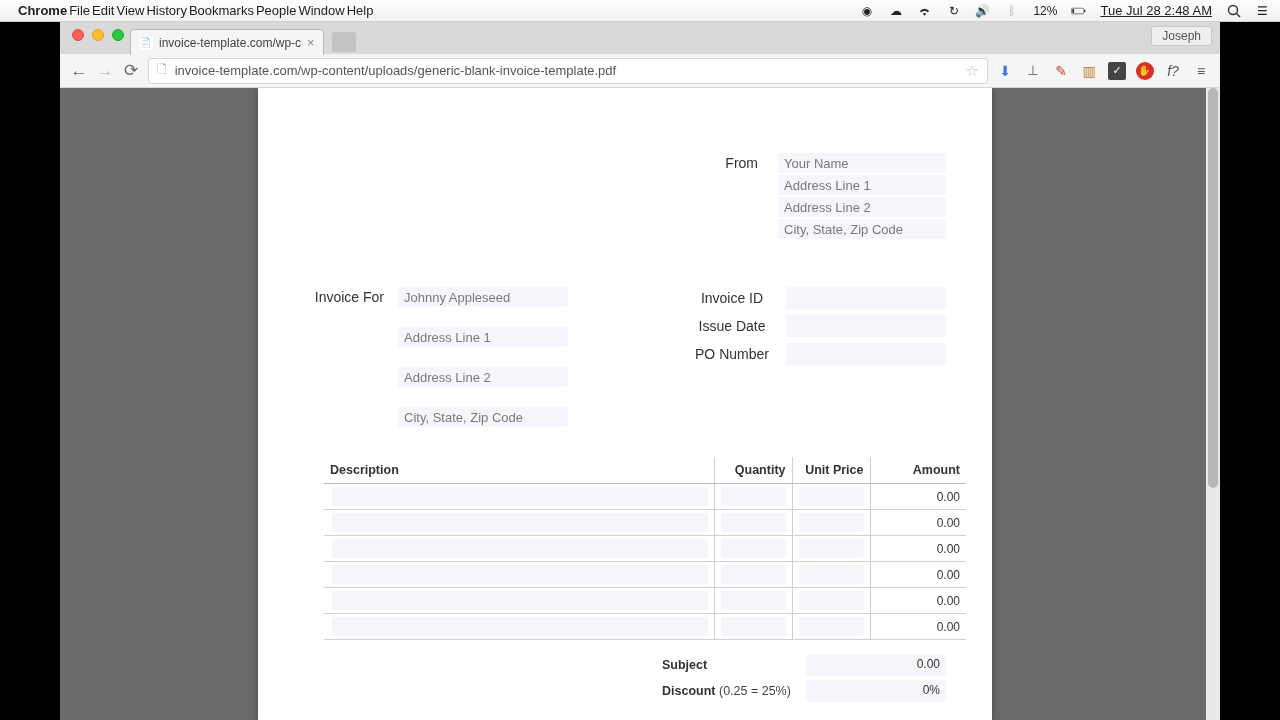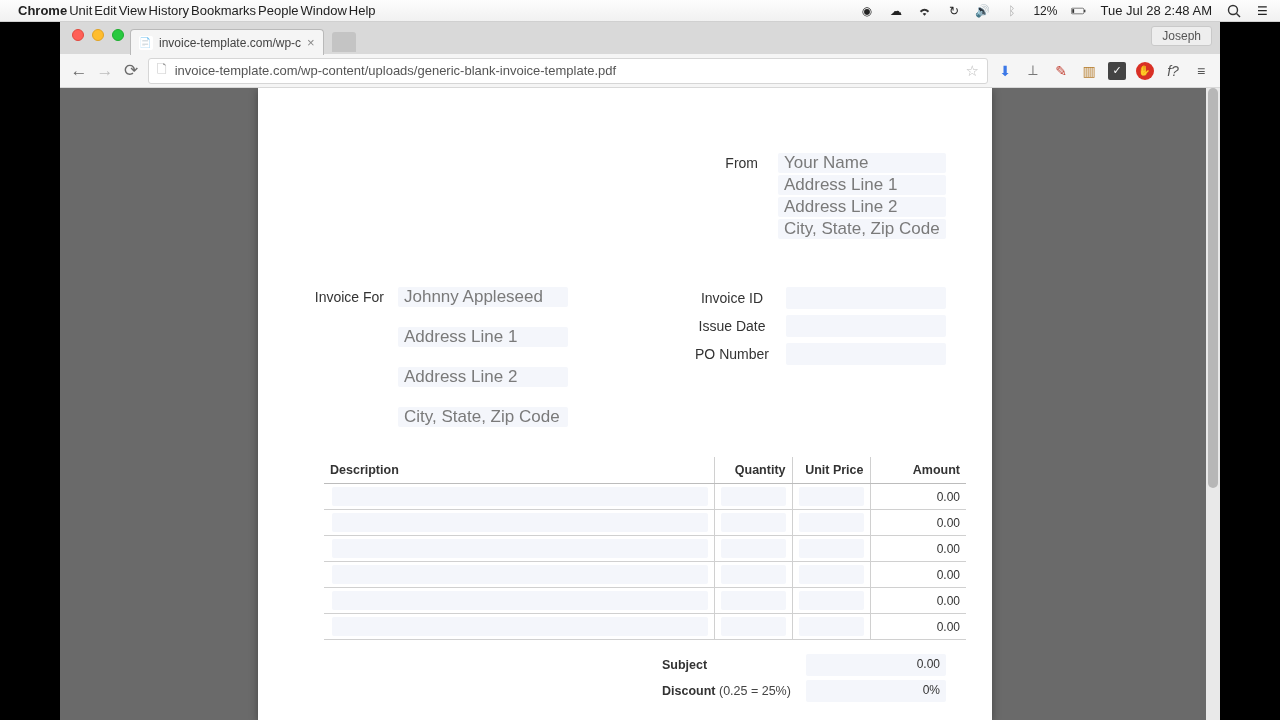--- a/index.html
+++ b/index.html
@@ -13,21 +13,21 @@
     border-bottom: 1px solid #d0d0d0;
     display: flex; align-items: center;
     font-size: 13px; color: #222;
     padding: 0 10px 0 12px;
     z-index: 100;
   }
   .mac-menubar .left { display: flex; align-items: center; gap: 2px; }
   .mac-menubar .left .app-name { font-weight: 600; }
   .mac-menubar .apple { font-size: 15px; margin-right: 4px; }
   .mac-menubar .right { margin-left: auto; display: flex; align-items: center; gap: 14px; font-size: 12px; }
-  .mac-menubar .right .clock { font-size: 13px; }
+  .mac-menubar .right .clock { font-size: 13px; text-decoration: underline; }
   .mac-menubar .right .batt-text { font-size: 12px; }
   .mac-menubar .icon { width: 15px; display: inline-flex; justify-content: center; }
 
   
   .letterbox-left, .letterbox-right {
     position: absolute; top: 22px; bottom: 0; width: 60px; background: #000; z-index: 50;
   }
   .letterbox-left { left: 0; }
   .letterbox-right { right: 0; }
 
@@ -103,21 +103,21 @@
     position: absolute; top: 0; left: 198px;
     width: 734px; height: 100%;
     background: #fff;
     box-shadow: 0 2px 8px rgba(0,0,0,0.35);
     padding: 45px 46px 0 46px;
     font-family: Helvetica, Arial, sans-serif;
     color: #333;
   }
   .inv-label { text-align: right; font-size: 14px; color: #333; }
   .inv-field {
-    background: #f4f6fb; height: 20px; font-size: 17px; color: #7a7a7a;
+    background: #f4f6fb; height: 20px; font-size: 13px; color: #7a7a7a;
     padding: 2px 6px; display: flex; align-items: center;
     border-radius: 2px;
   }
   .blk-from { display: flex; justify-content: flex-end; gap: 20px; margin-top: 20px; }
   .blk-from .inv-label { width: 60px; padding-top: 2px; }
   .from-fields { display:flex; flex-direction:column; gap:2px; }
   .from-fields .inv-field { width: 168px; }
 
   .blk-mid { display:flex; justify-content:space-between; margin-top: 48px; }
   .mid-left { display:flex; gap:14px; }
@@ -162,21 +162,21 @@
     text-align:right; font-size:12px; padding: 3px 6px; color:#333;
   }
 </style>
 </head>
 <body>
 
 <div class="mac-menubar">
   <div class="left">
     <span class="apple"></span>
     <span class="app-name">Chrome</span>
-    <span>Unit</span>
+    <span>File</span>
     <span>Edit</span>
     <span>View</span>
     <span>History</span>
     <span>Bookmarks</span>
     <span>People</span>
     <span>Window</span>
     <span>Help</span>
   </div>
   <div class="right">
     <span class="icon">◉</span>

